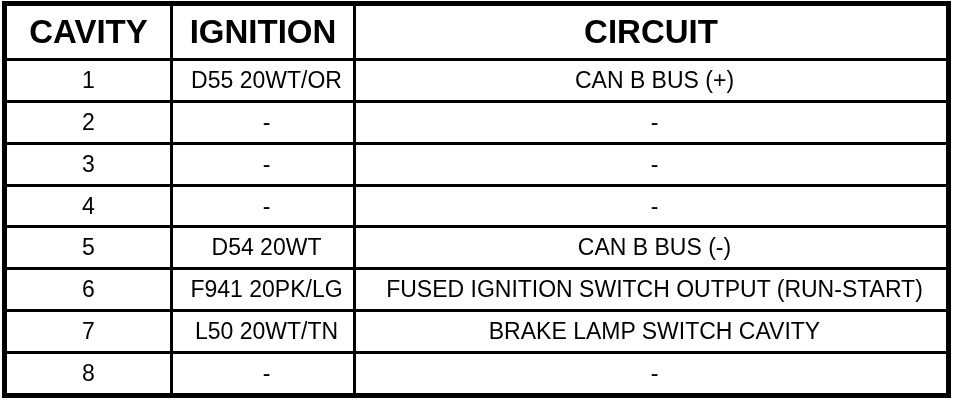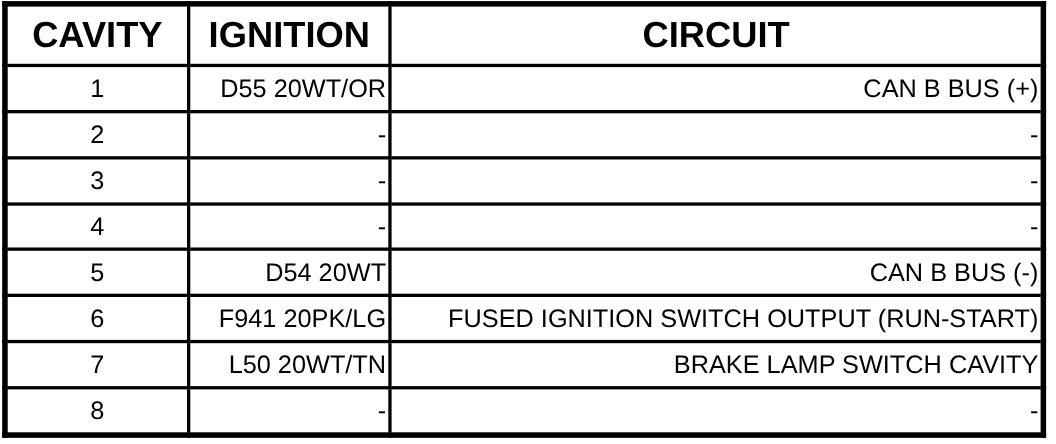--- a/index.html
+++ b/index.html
@@ -37,21 +37,21 @@
     font-size: 33px;
     font-weight: bold;
     text-align: center;
     padding: 0;
     letter-spacing: 0px;
   }
   td {
     height: 38px;
     font-size: 23px;
     font-weight: normal;
-    text-align: right;
+    text-align: center;
     padding: 0 2px 0 9px;
   }
   td.cavity {
     text-align: center;
     padding: 0;
   }
 </style>
 </head>
 <body>
 

